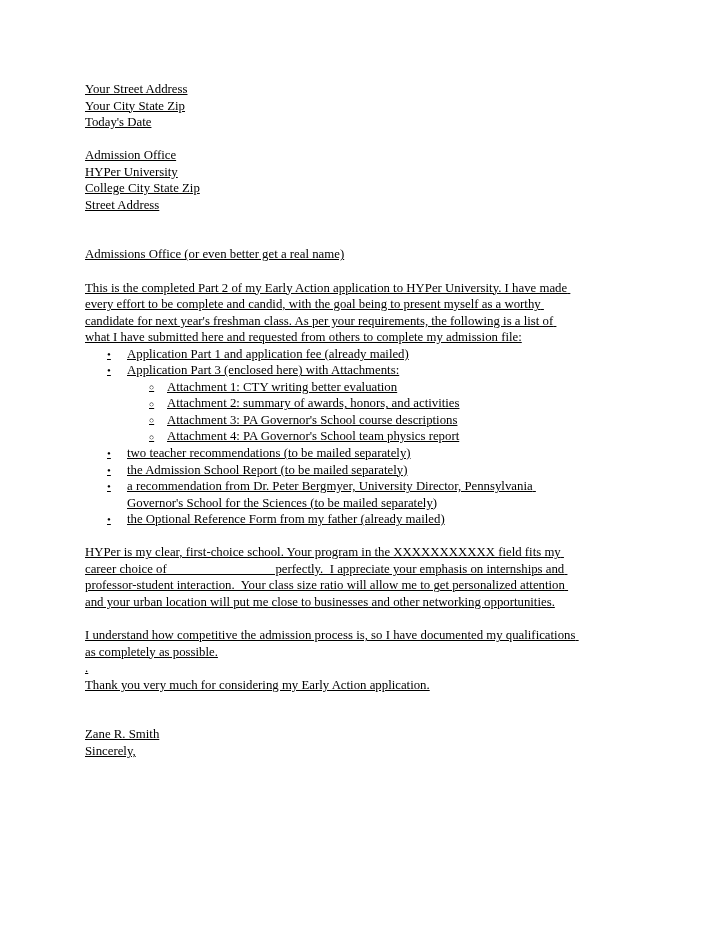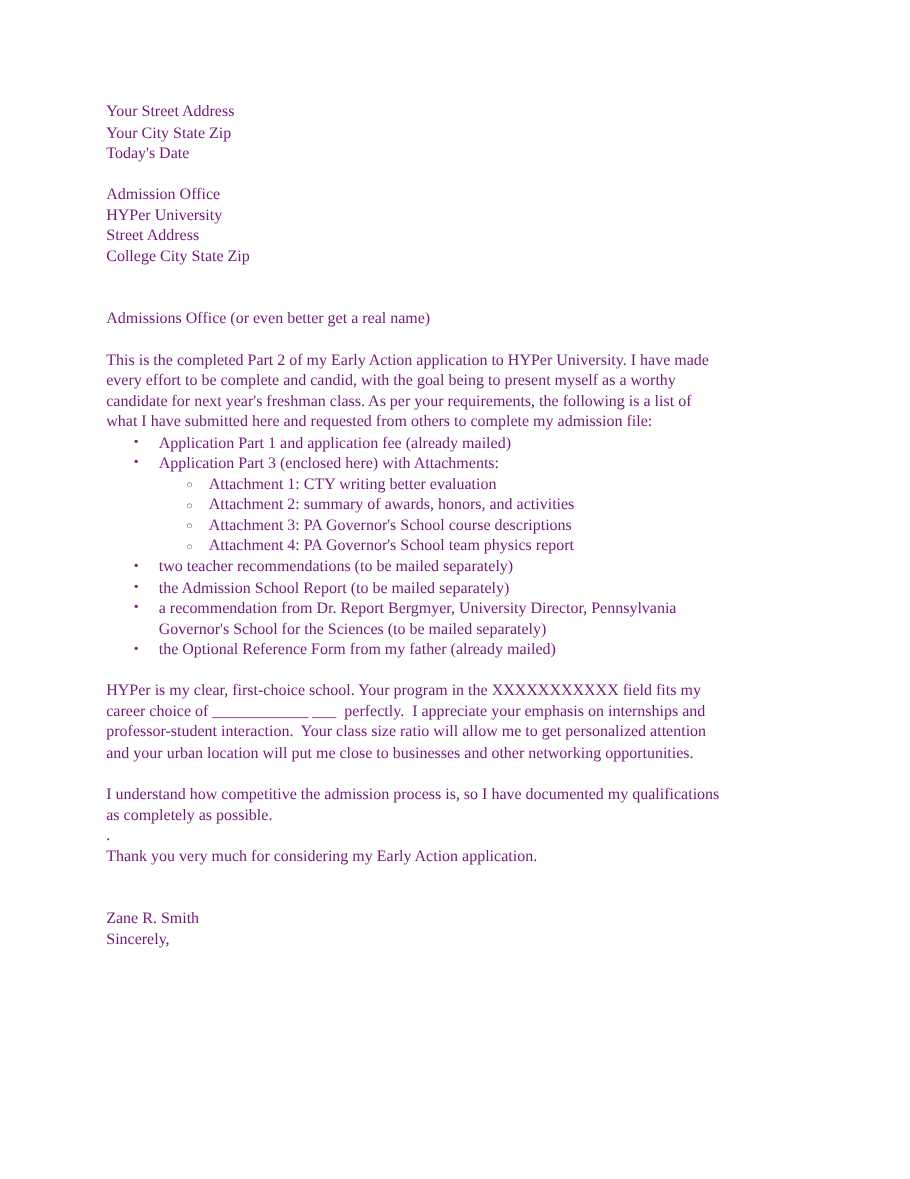--- a/index.html
+++ b/index.html
@@ -10,22 +10,23 @@
   .page {
     position: relative;
     width: 650px;
     height: 943px;
     background: #ffffff;
     box-sizing: border-box;
     padding: 81px 71px 0 85px;
     font-family: "Liberation Serif", "DejaVu Serif", serif;
     font-size: 12.8px;
     line-height: 16.55px;
-    color: #701a75;
+    color: #000000;
     overflow: hidden;
+    text-decoration: underline;
   }
   .line, p.para {
     margin: 0;
     min-height: 16.55px;
     white-space: pre-wrap;
   }
   .spacer-1 { height: 16.55px; }
   .spacer-2 { height: 33.1px; }
   ul.checklist {
     list-style: none;
@@ -67,22 +68,22 @@
     <div class="line">Your Street Address</div>
     <div class="line">Your City State Zip</div>
     <div class="line">Today's Date</div>
   </div>
 
   <div class="spacer-1"></div>
 
   <div>
     <div class="line">Admission Office</div>
     <div class="line">HYPer University</div>
+    <div class="line">College City State Zip</div>
     <div class="line">Street Address</div>
-    <div class="line">College City State Zip</div>
   </div>
 
   <div class="spacer-2"></div>
 
   <div class="line">Admissions Office (or even better get a real name)</div>
 
   <div class="spacer-1"></div>
 
   <p class="para">This is the completed Part 2 of my Early Action application to HYPer University. I have made every effort to be complete and candid, with the goal being to present myself as a worthy candidate for next year's freshman class. As per your requirements, the following is a list of what I have submitted here and requested from others to complete my admission file:</p>
 
@@ -114,21 +115,21 @@
     <li class="lvl1">
       <span class="marker">•</span>
       <span class="item-text">two teacher recommendations (to be mailed separately)</span>
     </li>
     <li class="lvl1">
       <span class="marker">•</span>
       <span class="item-text">the Admission School Report (to be mailed separately)</span>
     </li>
     <li class="lvl1">
       <span class="marker">•</span>
-      <span class="item-text">a recommendation from Dr. Report Bergmyer, University Director, Pennsylvania Governor's School for the Sciences (to be mailed separately)</span>
+      <span class="item-text">a recommendation from Dr. Peter Bergmyer, University Director, Pennsylvania Governor's School for the Sciences (to be mailed separately)</span>
     </li>
     <li class="lvl1">
       <span class="marker">•</span>
       <span class="item-text">the Optional Reference Form from my father (already mailed)</span>
     </li>
   </ul>
 
   <div class="spacer-1"></div>
 
   <p class="para">HYPer is my clear, first-choice school. Your program in the XXXXXXXXXXX field fits my career choice of ____________ ___  perfectly.  I appreciate your emphasis on internships and professor-student interaction.  Your class size ratio will allow me to get personalized attention and your urban location will put me close to businesses and other networking opportunities.</p>

